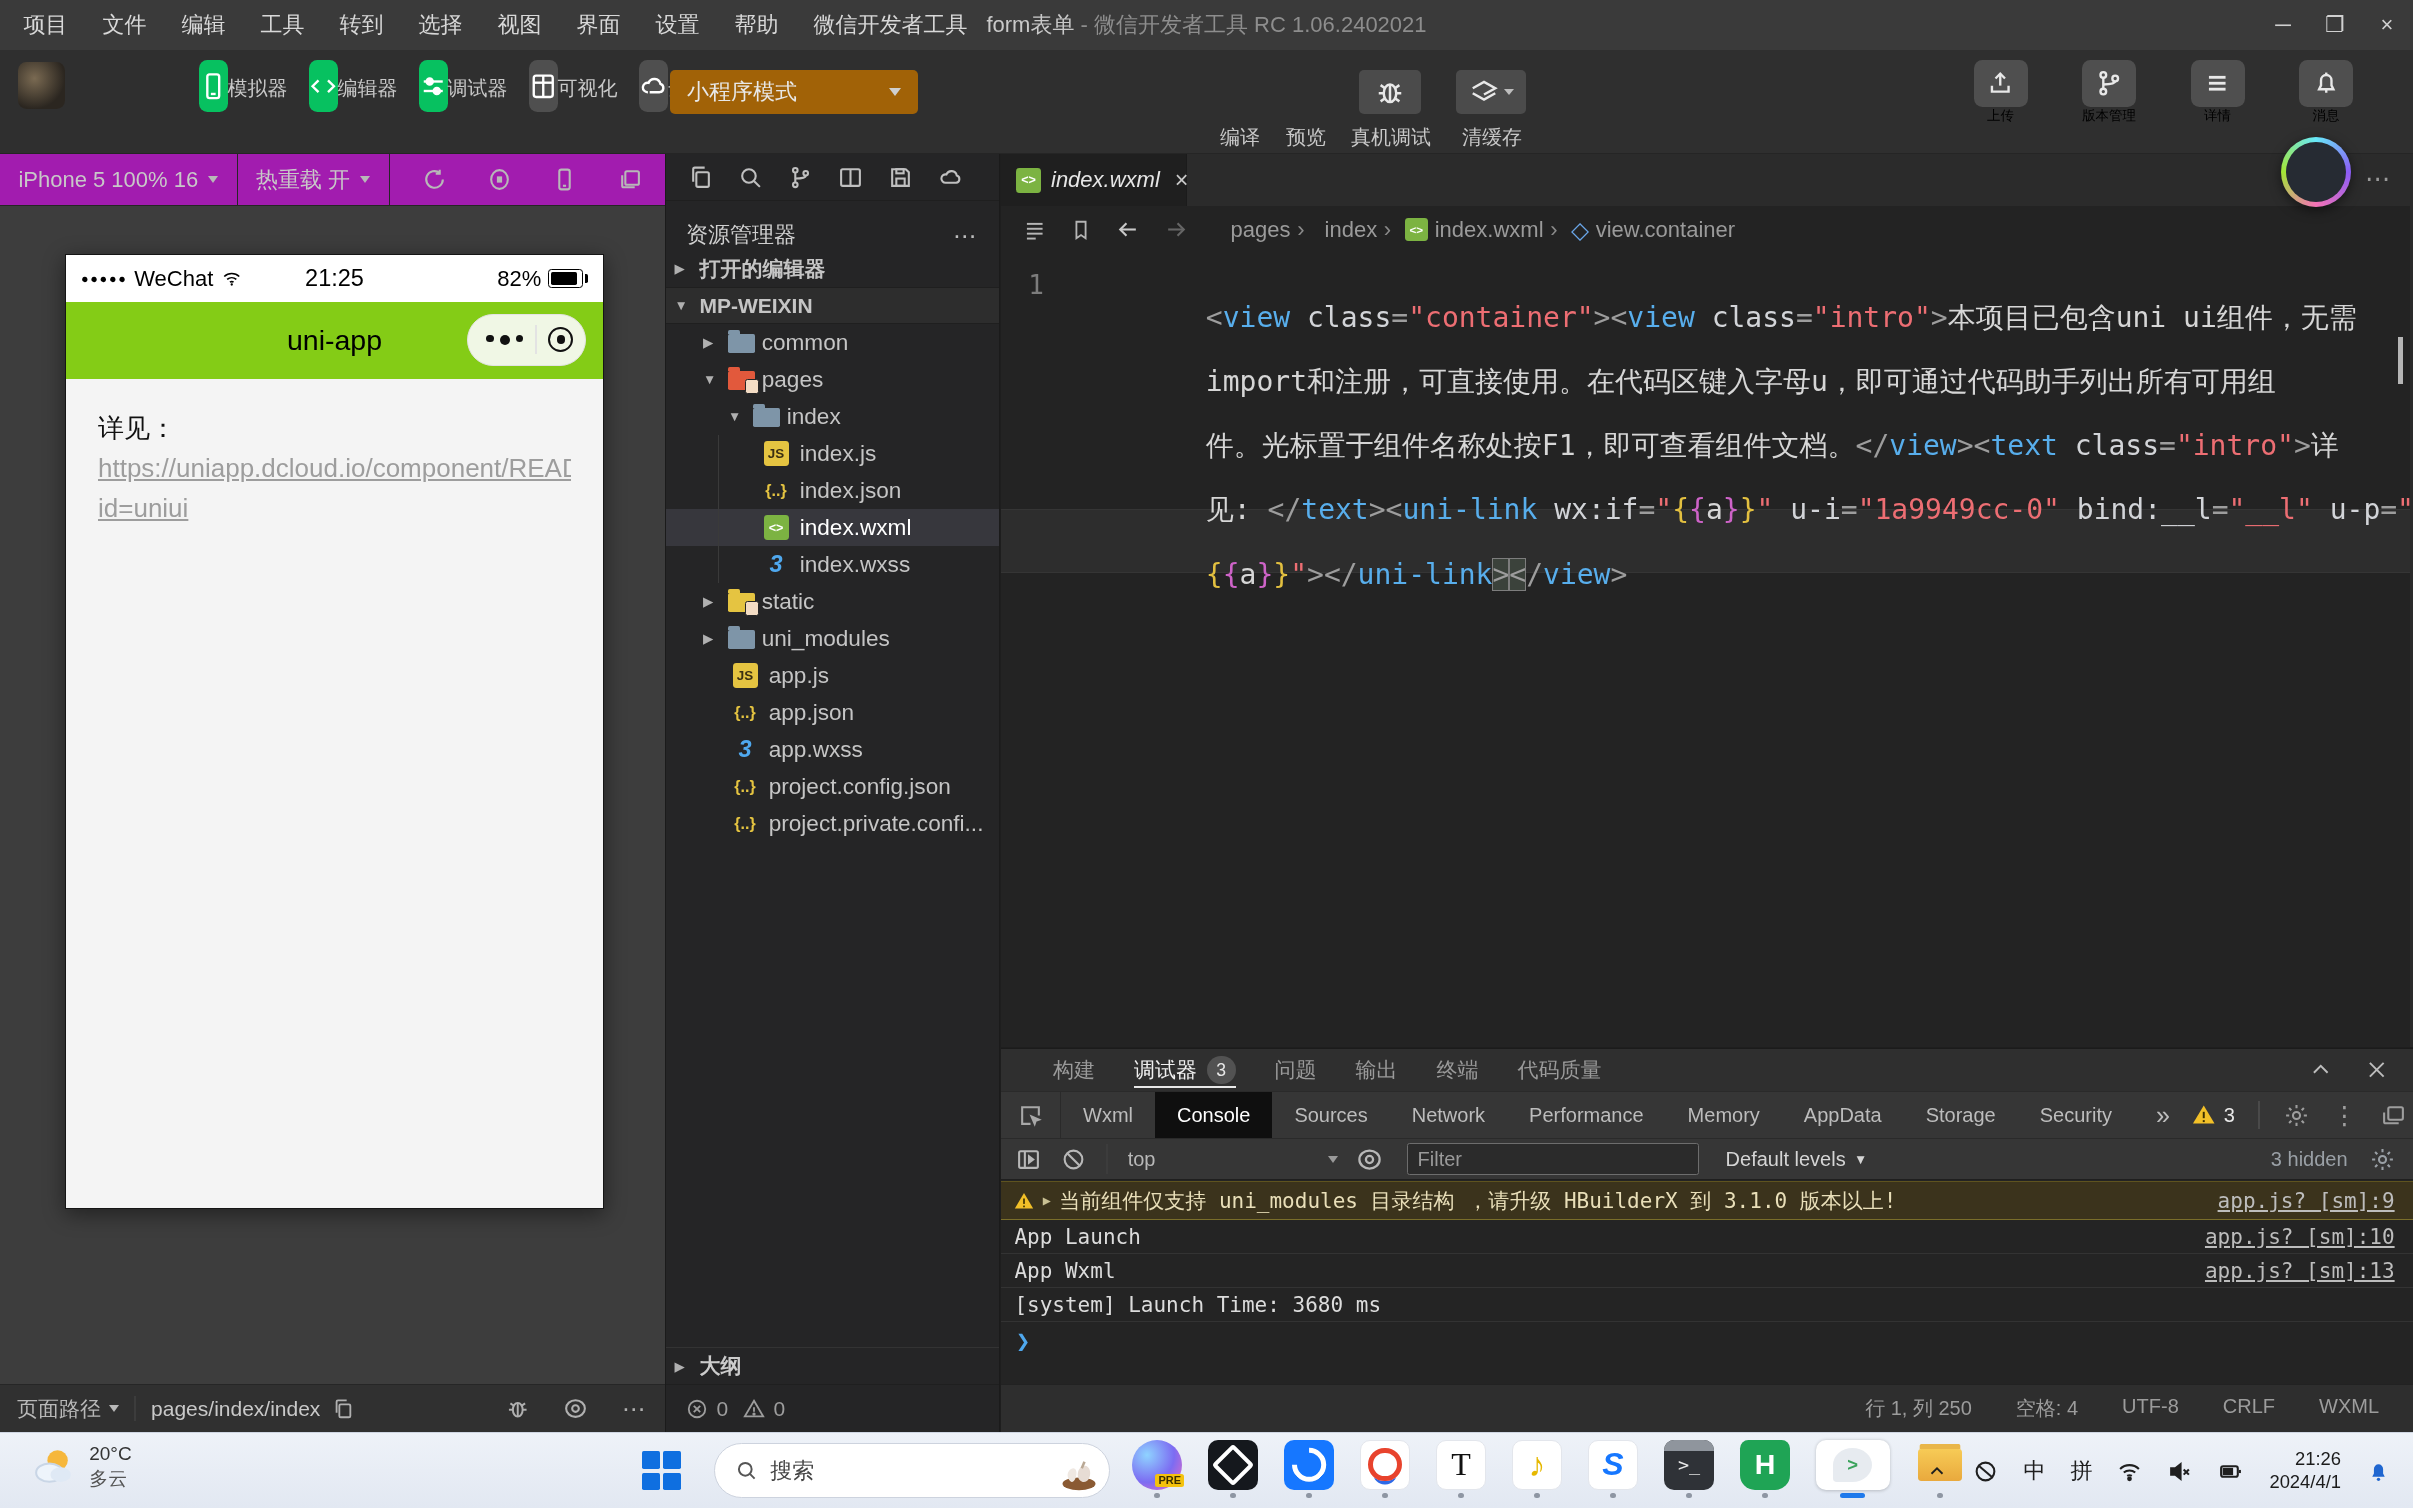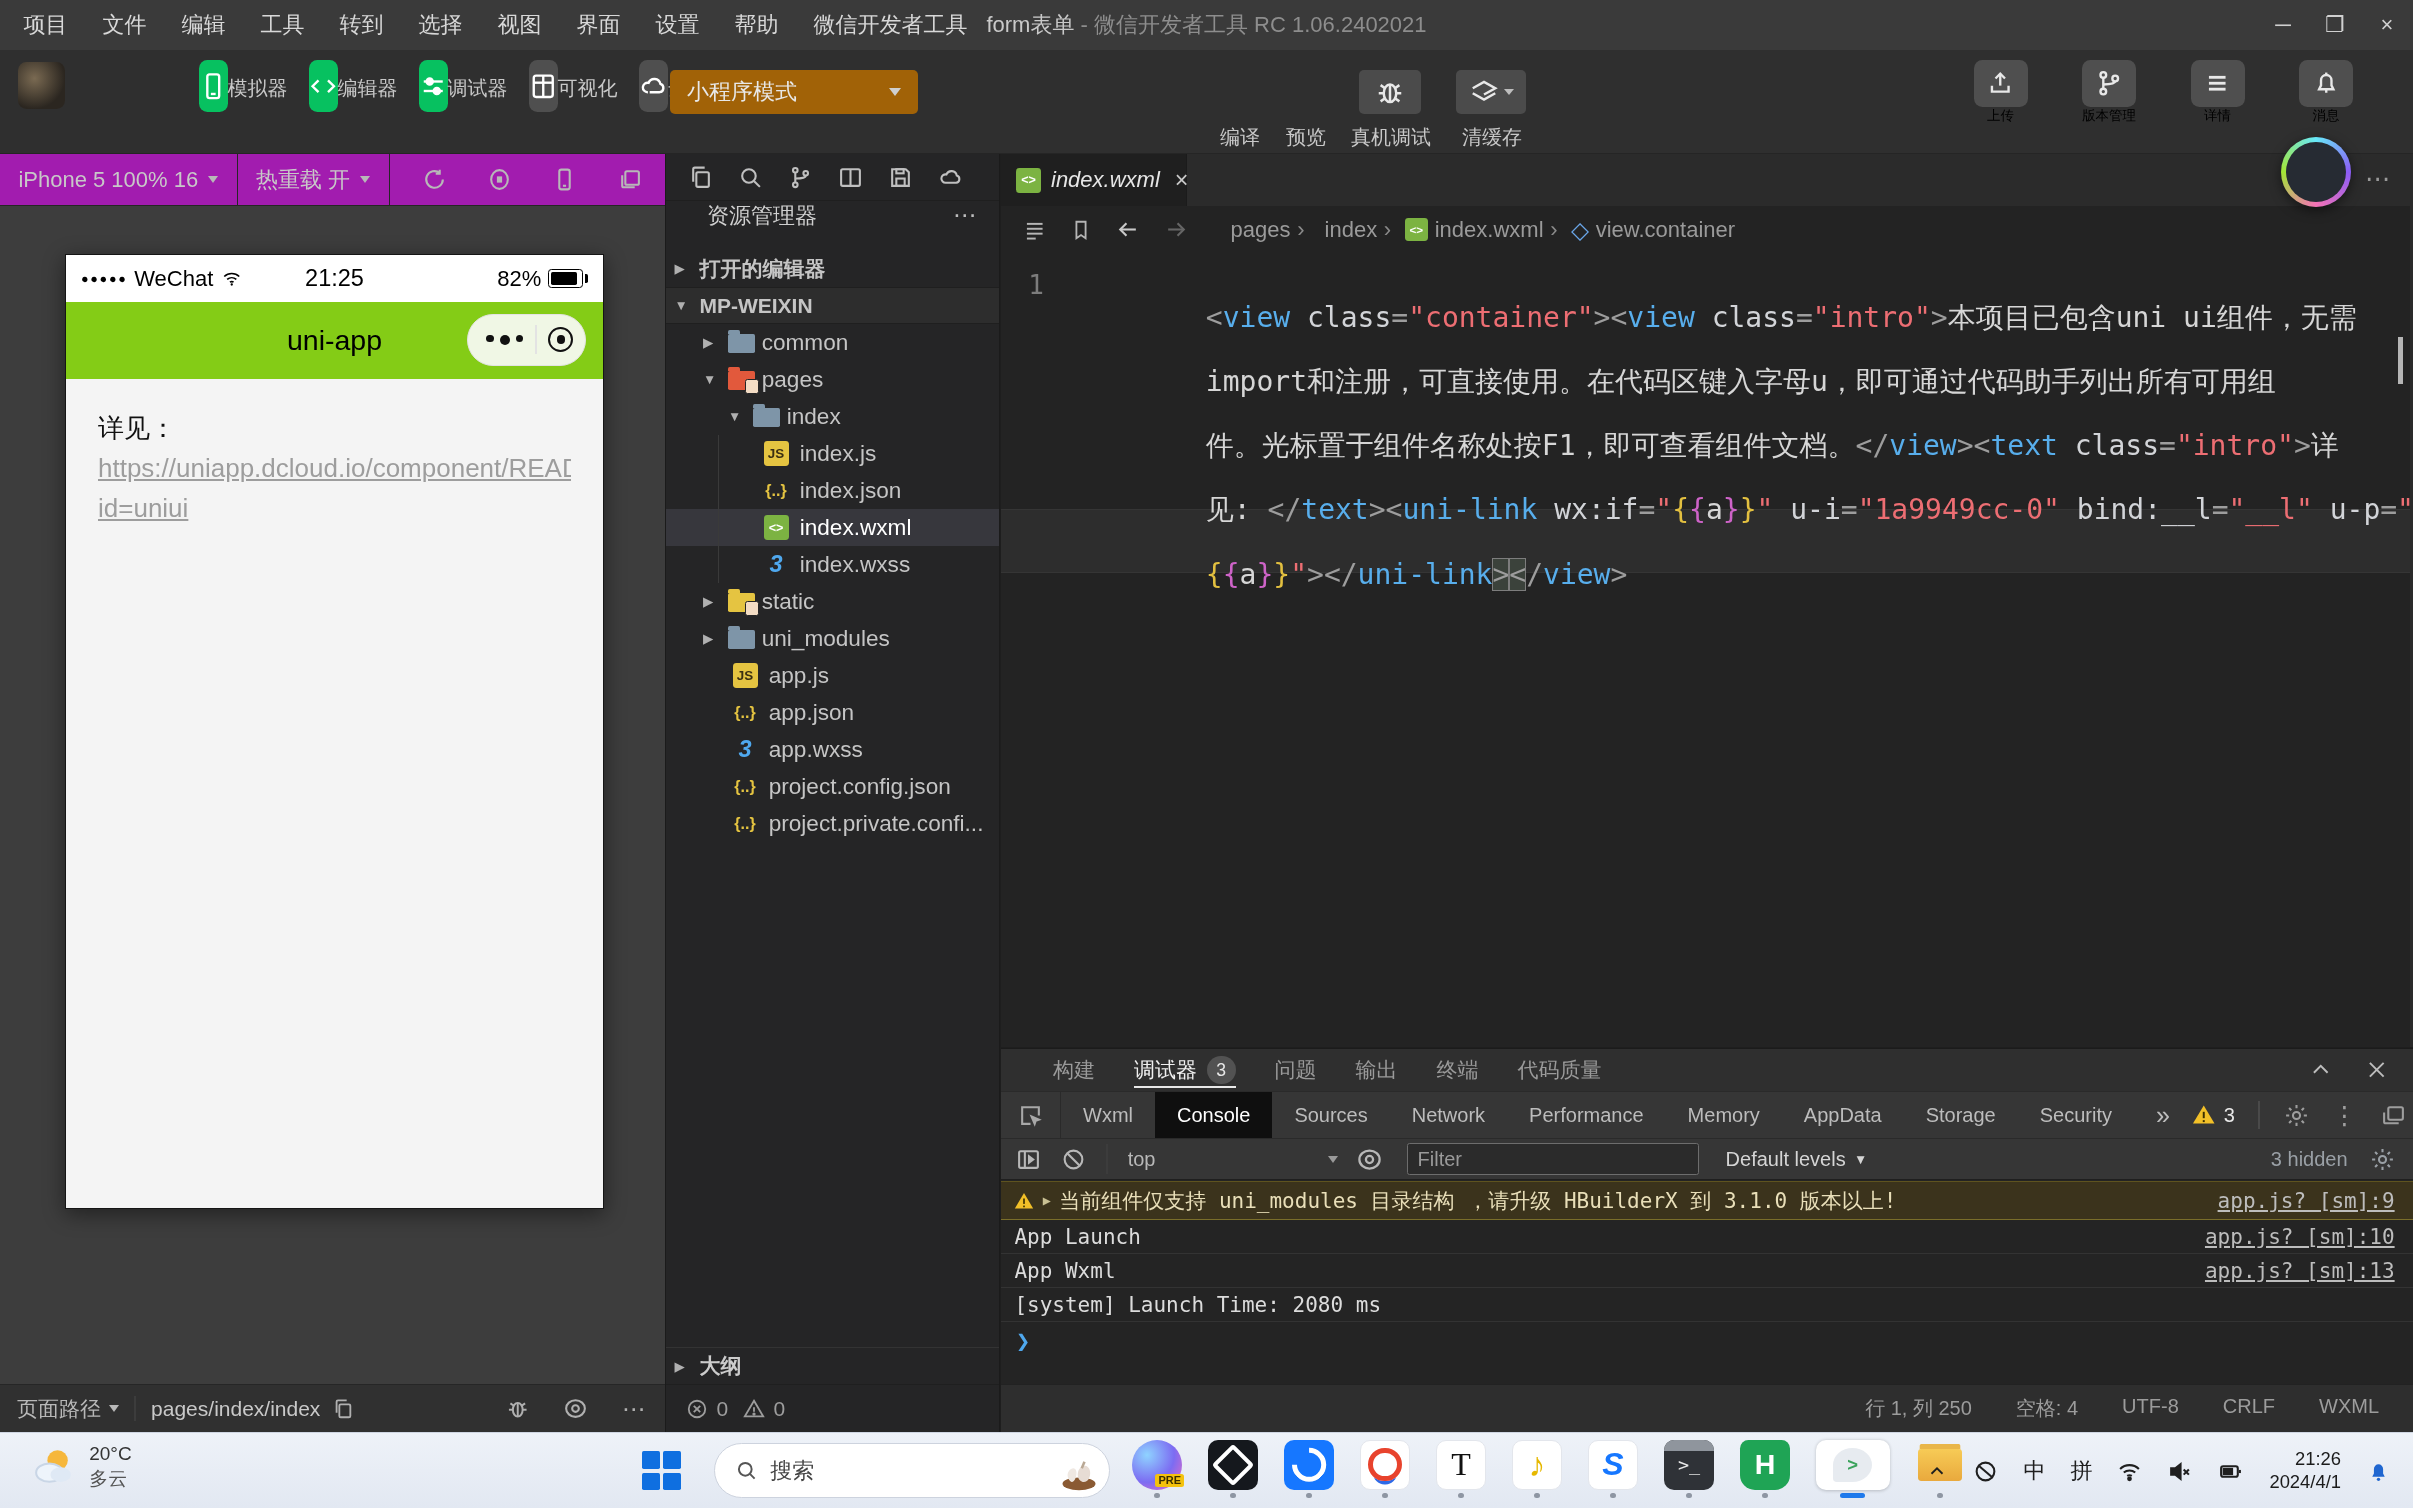--- a/index.html
+++ b/index.html
@@ -76,21 +76,21 @@
   #p-content .plink2 { white-space:normal; }
 
   #simbottom { position:absolute; left:0; top:1230px; width:665px; height:48px; background:#303030; border-top:0.8px solid #262626;
     display:flex; align-items:center; color:#b8b8b8; font-size:21px; padding:0 17px; }
   #simbottom .vsep { margin:0 15px; height:25px; }
   #simbottom-icons { margin-left:auto; display:flex; gap:34px; align-items:center; color:#b0b0b0; }
 
   
   #sidebar { position:absolute; left:665px; top:154px; width:335px; height:1278px; background:#252526; border-left:0.8px solid #1b1b1b; border-right:0.8px solid #1b1b1b; }
   #side-icons { height:47px; display:flex; align-items:center; gap:25px; padding-left:22px; color:#c0c0c0; border-bottom:0.8px solid #1f1f1f; }
-  #side-header { height:49px; display:flex; align-items:flex-start; padding:0 20px; color:#cfcfcf; font-size:22px;margin-left:21px; }
+  #side-header { height:49px; display:flex; align-items:flex-end; padding:0 20px; color:#cfcfcf; font-size:22px; }
   #side-header .more { margin-left:auto; letter-spacing:2.5px; color:#bdbdbd; font-size:23.5px; }
   .trow { height:37px; display:flex; align-items:center; color:#c5c5c5; font-size:22.6px; position:relative; cursor:pointer; white-space:nowrap; }
   .trow.hdr { font-weight:bold; font-size:21px; }
   .trow.section { background:#2d2d2d; border-top:0.8px solid #1f1f1f; border-bottom:0.8px solid #1f1f1f; }
   .trow.selected { background:#37373d; color:#fff; }
   .trow.d0 { padding-left:8.4px; } .trow.d1 { padding-left:37px; } .trow.d2 { padding-left:62px; } .trow.d3 { padding-left:68px; }
   .trow.g::before { content:""; position:absolute; left:52px; top:0; bottom:0; width:0.8px; background:#3a3a3a; }
   .arrow { width:25px; flex:none; font-size:13.4px; color:#b0b0b0; }
   .fic { width:34px; height:28.5px; flex:none; display:flex; align-items:center; justify-content:center; font-weight:bold; margin-right:6.7px; }
   .ic-js { font-size:0; } .ic-js::before { content:"JS"; font-size:13.4px; background:#e5c441; color:#3a2f12; width:25px; height:25px; border-radius:3.4px; display:flex; align-items:center; justify-content:center; }
@@ -833,21 +833,21 @@
           <span class="cmsg-text">App Launch</span>
           <a class="cmsg-src">app.js? [sm]:10</a>
         </div>
         <div class="cmsg log">
 
           <span class="cmsg-text">App Wxml</span>
           <a class="cmsg-src">app.js? [sm]:13</a>
         </div>
         <div class="cmsg log">
 
-          <span class="cmsg-text">[system] Launch Time: 2080 ms</span>
+          <span class="cmsg-text">[system] Launch Time: 3680 ms</span>
 
         </div>
       </div>
     <div id="cprompt">
       <span>❯</span>
     </div>
   </div>
 </div>
 
 <div id="statusbar">

